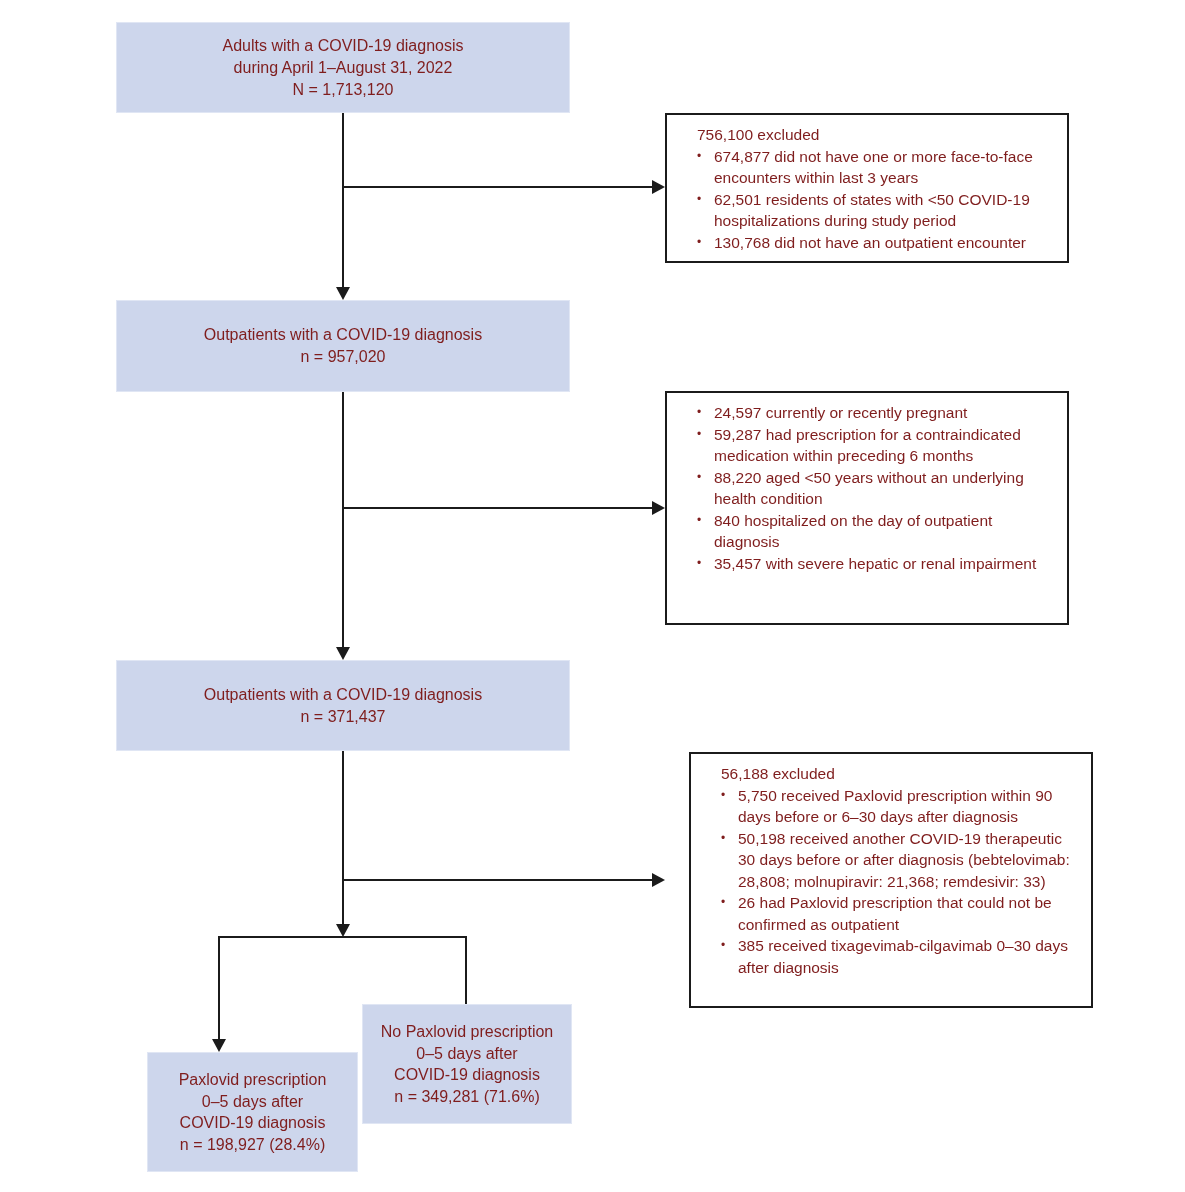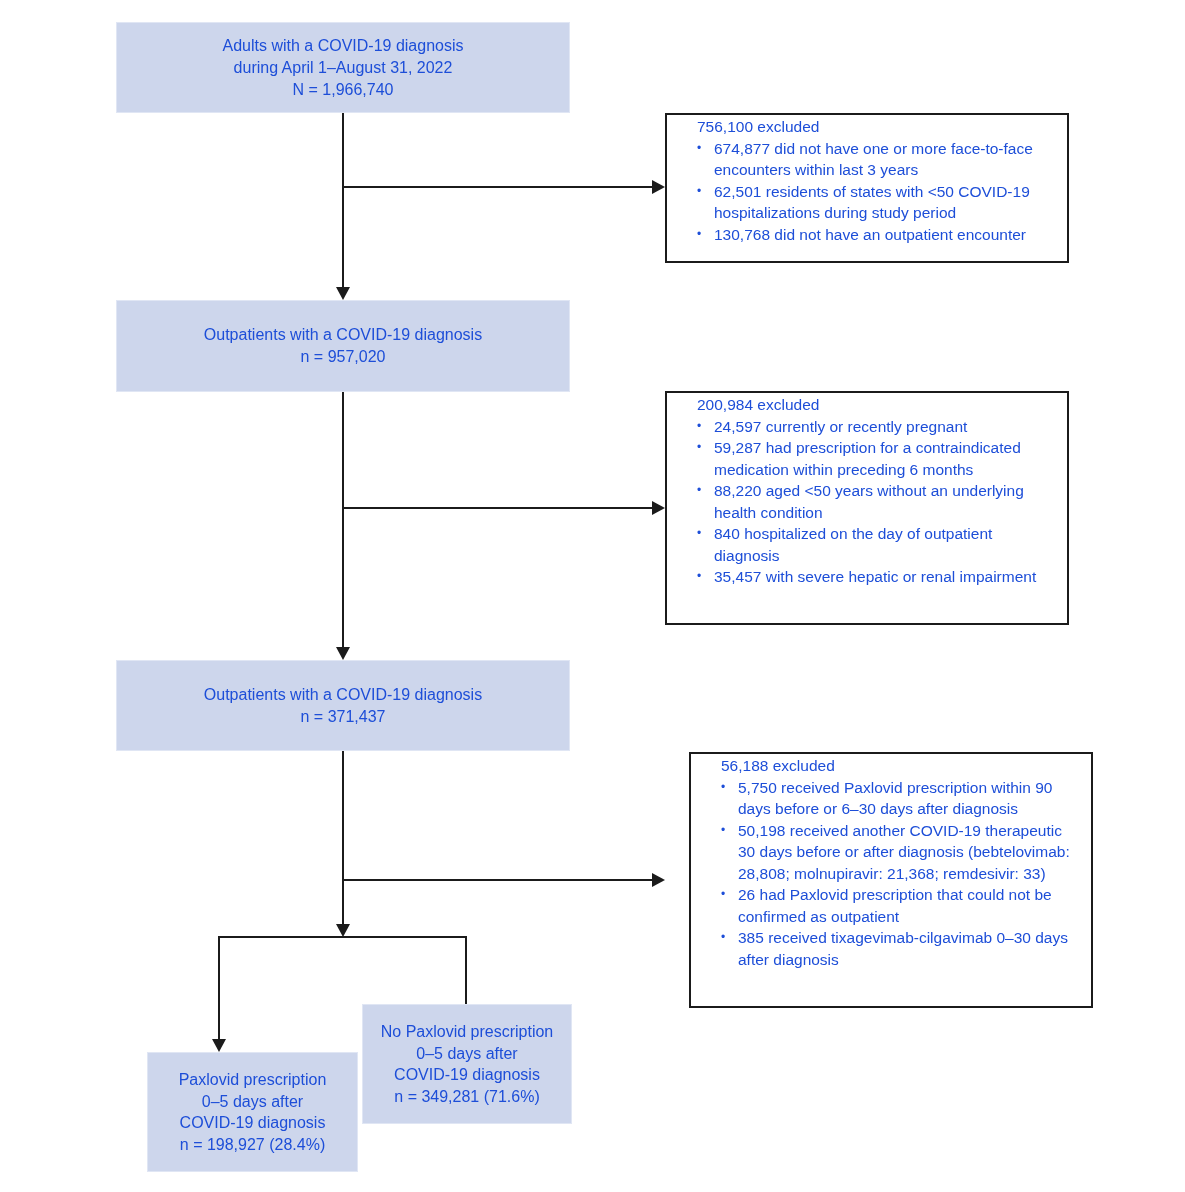--- a/index.html
+++ b/index.html
@@ -1,40 +1,40 @@
 <!DOCTYPE html>
 <html><head>
 <meta charset="utf-8">
 <style>
   html,body{margin:0;padding:0;background:#ffffff;}
   #canvas{
     position:relative;
     width:1185px;height:1192px;
     background:#ffffff;
     font-family:"Liberation Sans","DejaVu Sans",sans-serif;
-    color:#1d4ed8;
+    color:#7f1d1d;
     overflow:hidden;
   }
   .cohort-box{
     position:absolute;
     background:#cdd6ec;
     border:1px solid #e0e6f4;
     box-sizing:border-box;
     display:flex;flex-direction:column;
     align-items:center;justify-content:center;
     text-align:center;
     font-size:16px;line-height:22px;
   }
   .excl-box{
     position:absolute;
     left:665px;width:404px;
     background:#ffffff;
     border:2px solid #1b1b1b;
     box-sizing:border-box;
-    padding:1px 10px 8px 30px;
+    padding:9px 10px 8px 30px;
     font-size:15.5px;line-height:21.5px;
   }
   .excl-header{margin:0 0 0 0;}
   .excl-list{list-style:none;margin:0;padding:0;}
   .excl-list li{display:flex;align-items:flex-start;}
   .bullet{
     flex:none;width:17px;
     font-size:12px;line-height:21.5px;
   }
   .excl-text{flex:1;}
@@ -54,21 +54,21 @@
   }
 </style>
 </head>
 <body>
 
 <div id="canvas">
 
   <div class="cohort-box" style="left:116px;top:22px;width:454px;height:91px;">
     <div>Adults with a COVID-19 diagnosis</div>
     <div>during April 1–August 31, 2022</div>
-    <div>N = 1,966,740</div>
+    <div>N = 1,713,120</div>
   </div>
 
   <div class="vline" style="left:342px;top:113px;height:175px;"></div>
   <div class="arr-down" style="left:336px;top:287px;"></div>
 
   <div class="hline" style="left:343px;top:186px;width:310px;"></div>
   <div class="arr-right" style="left:652px;top:180px;"></div>
 
   <div class="excl-box" style="top:113px;height:150px;">
     <div class="excl-header">756,100 excluded</div>
@@ -93,21 +93,20 @@
     <div>n = 957,020</div>
   </div>
 
   <div class="vline" style="left:342px;top:392px;height:256px;"></div>
   <div class="arr-down" style="left:336px;top:647px;"></div>
 
   <div class="hline" style="left:343px;top:507px;width:310px;"></div>
   <div class="arr-right" style="left:652px;top:501px;"></div>
 
   <div class="excl-box" style="top:391px;height:234px;">
-    <div class="excl-header">200,984 excluded</div>
     <ul class="excl-list">
       <li>
         <span class="bullet">•</span>
         <span class="excl-text">24,597 currently or recently pregnant</span>
       </li>
       <li>
         <span class="bullet">•</span>
         <span class="excl-text">59,287 had prescription for a contraindicated medication within preceding 6 months</span>
       </li>
       <li>

